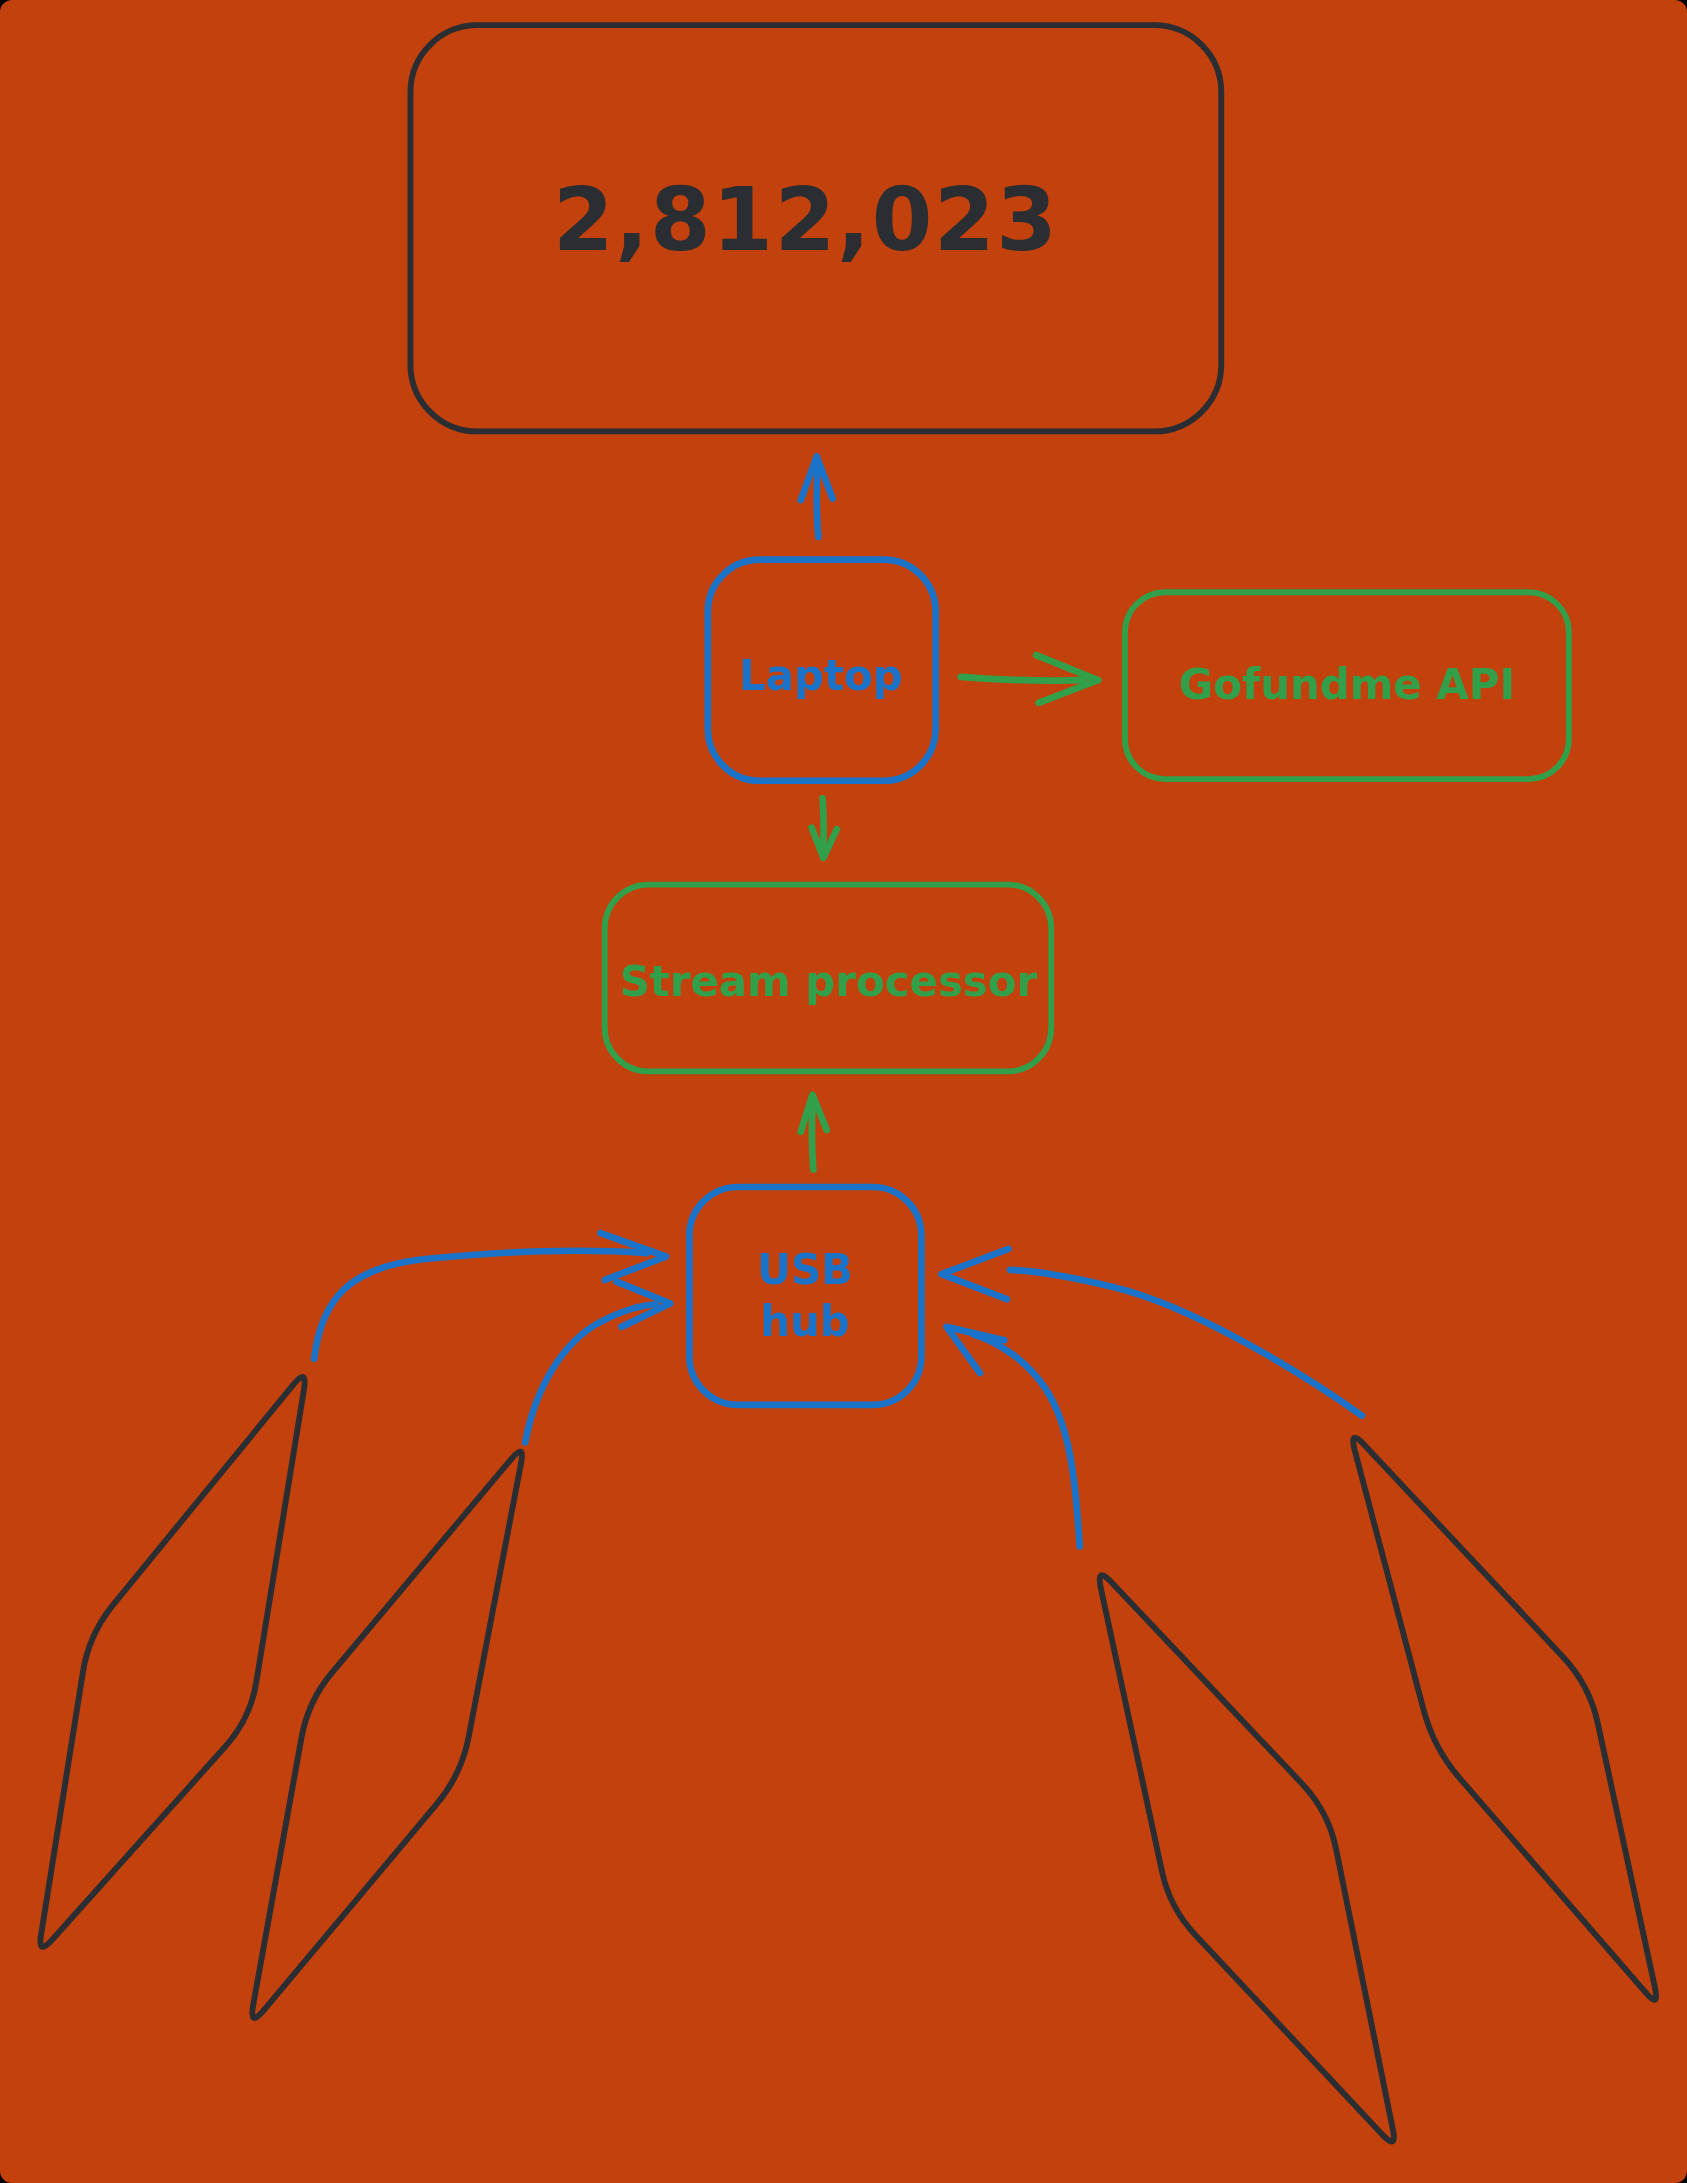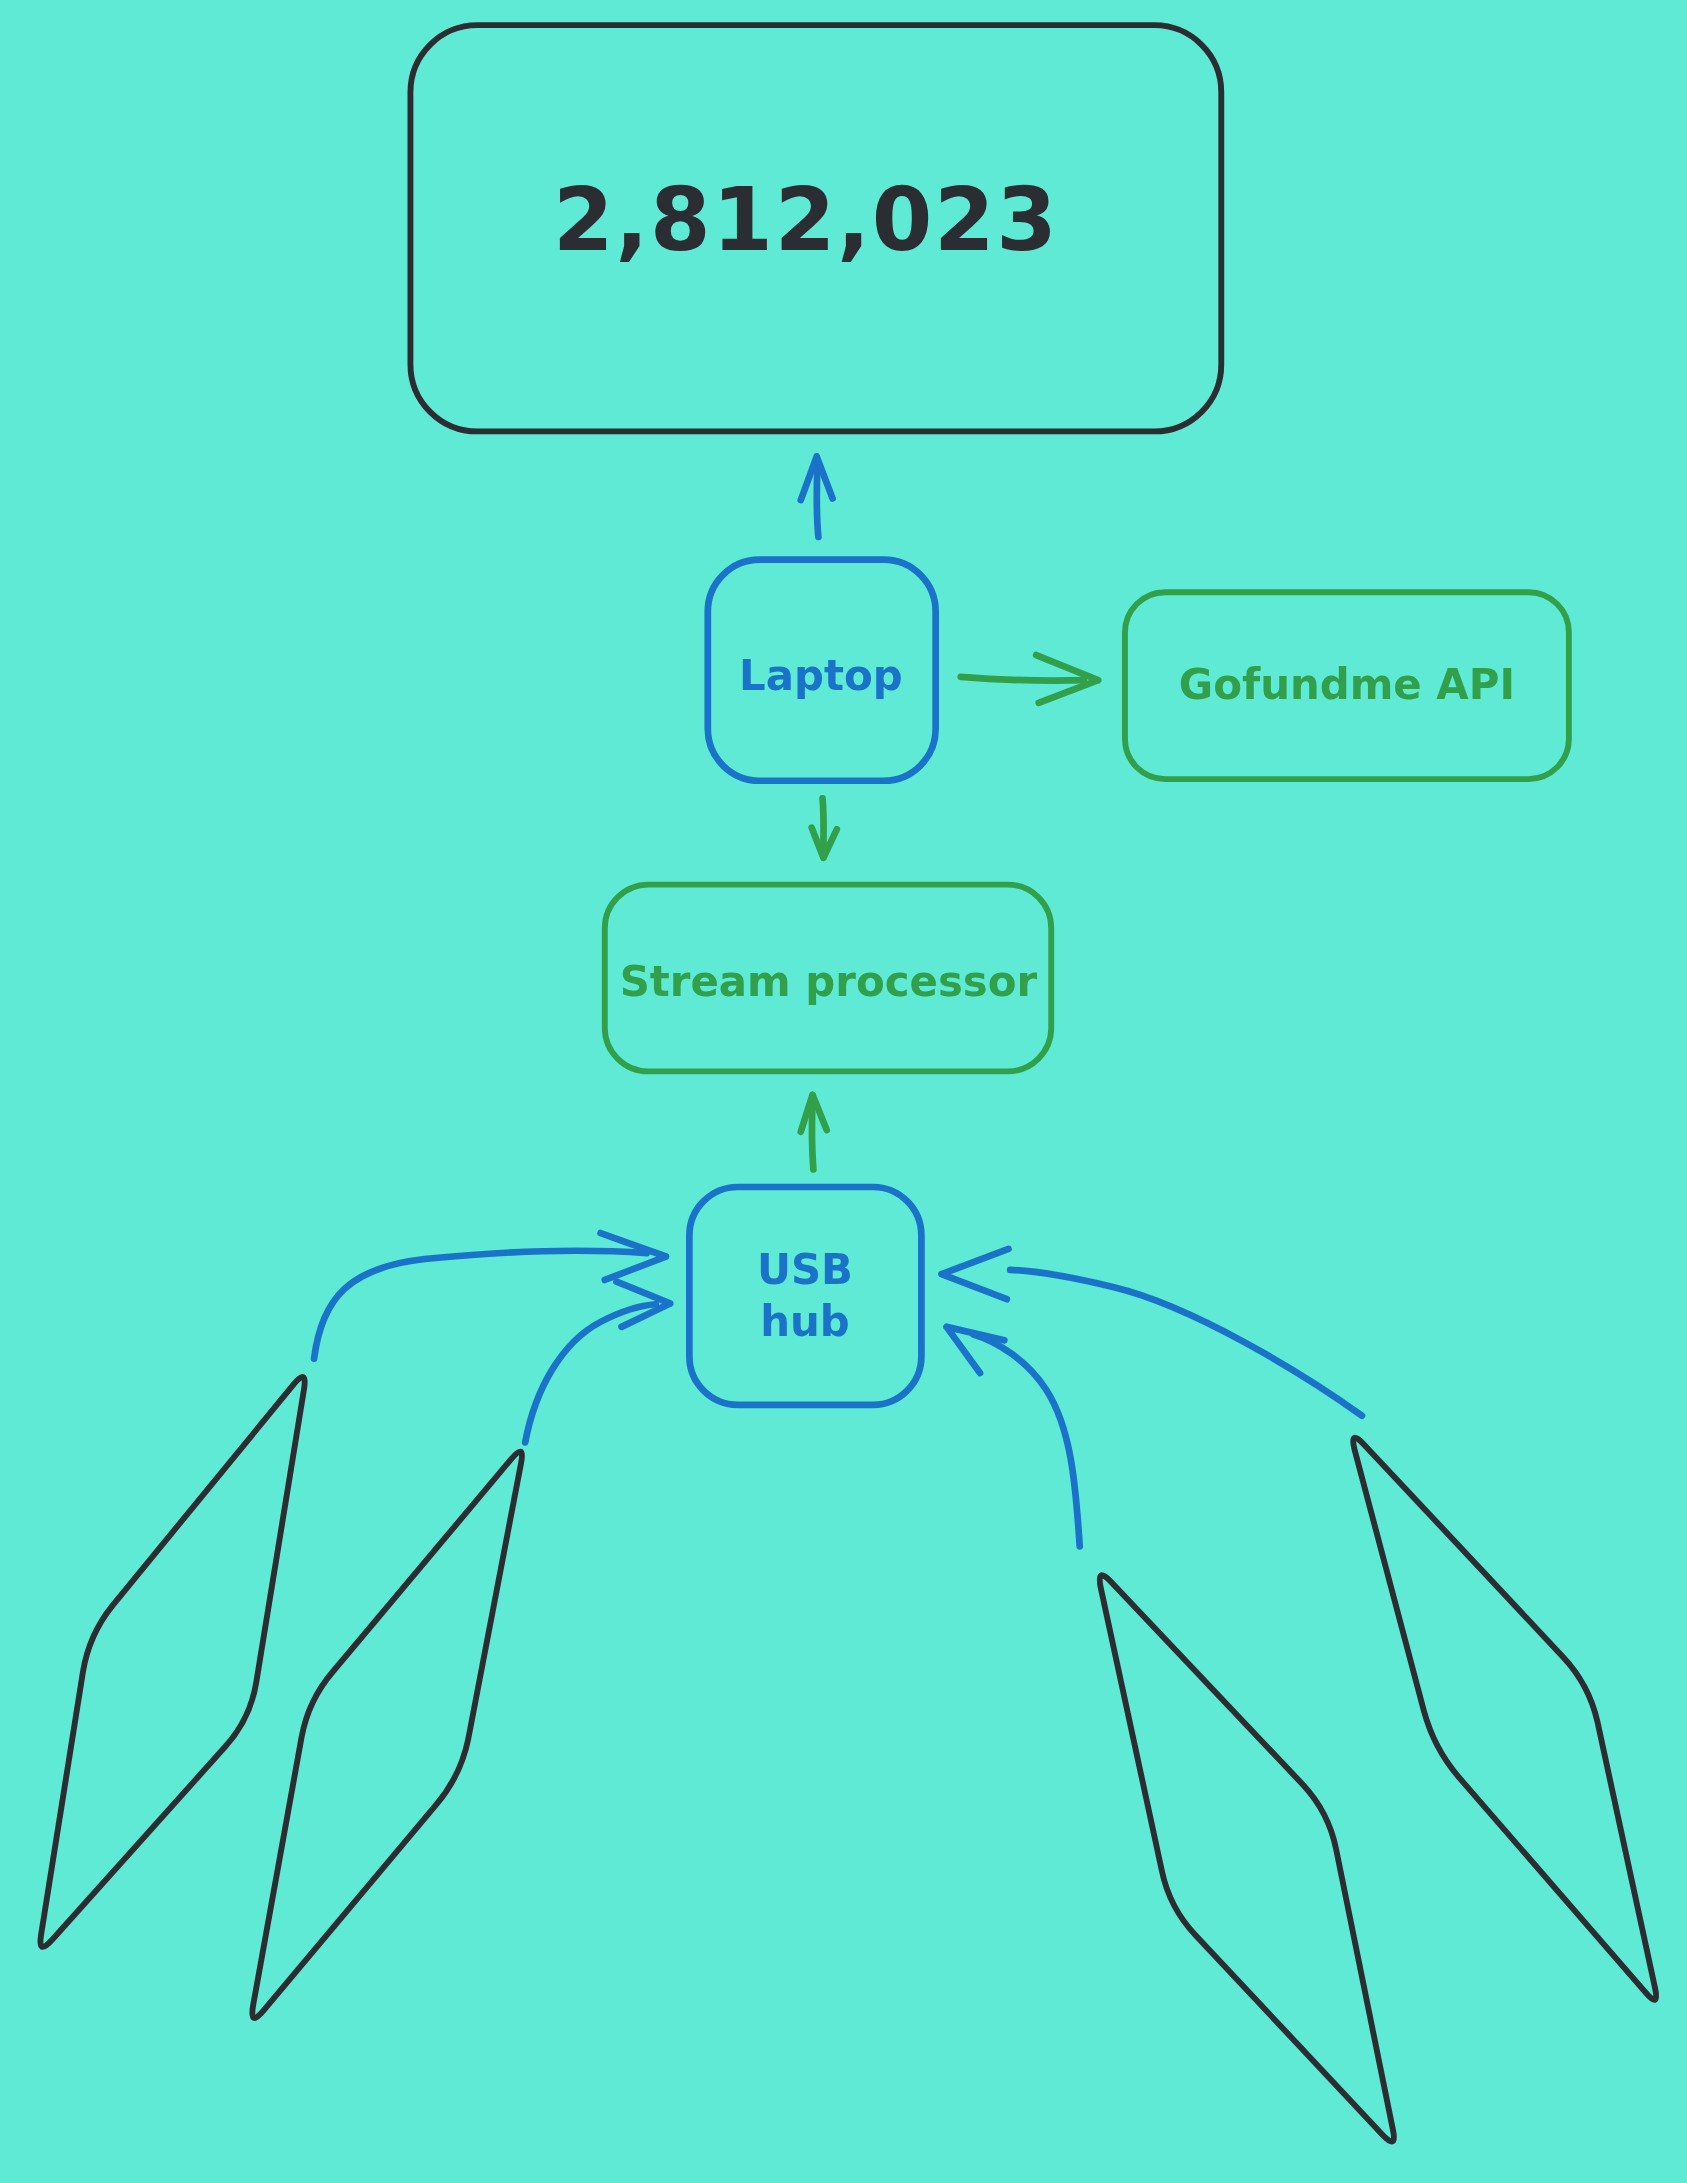--- a/index.html
+++ b/index.html
@@ -4,23 +4,24 @@
 <style>
   html, body {
     margin: 0;
     padding: 0;
     background: #000000;
   }
   .canvas {
     position: relative;
     width: 1687px;
     height: 2183px;
-    background: #5eead4;
+    background: #c2410c;
     overflow: hidden;
     font-family: "DejaVu Sans", "Liberation Sans", sans-serif;
+    border-radius: 12px;
   }
   svg { display: block; }
   .node-box { fill: none; }
   .box-gray  { stroke: #2a2d31; stroke-width: 7; }
   .box-blue  { stroke: #1a73c8; stroke-width: 8; }
   .box-green { stroke: #32a04a; stroke-width: 7; }
   .edge-blue  { stroke: #1a73c8; stroke-width: 8; fill: none; }
   .edge-green { stroke: #32a04a; stroke-width: 8; fill: none; }
   .shape-gray { stroke: #2a2d31; stroke-width: 7; fill: none; }
   .lbl {

